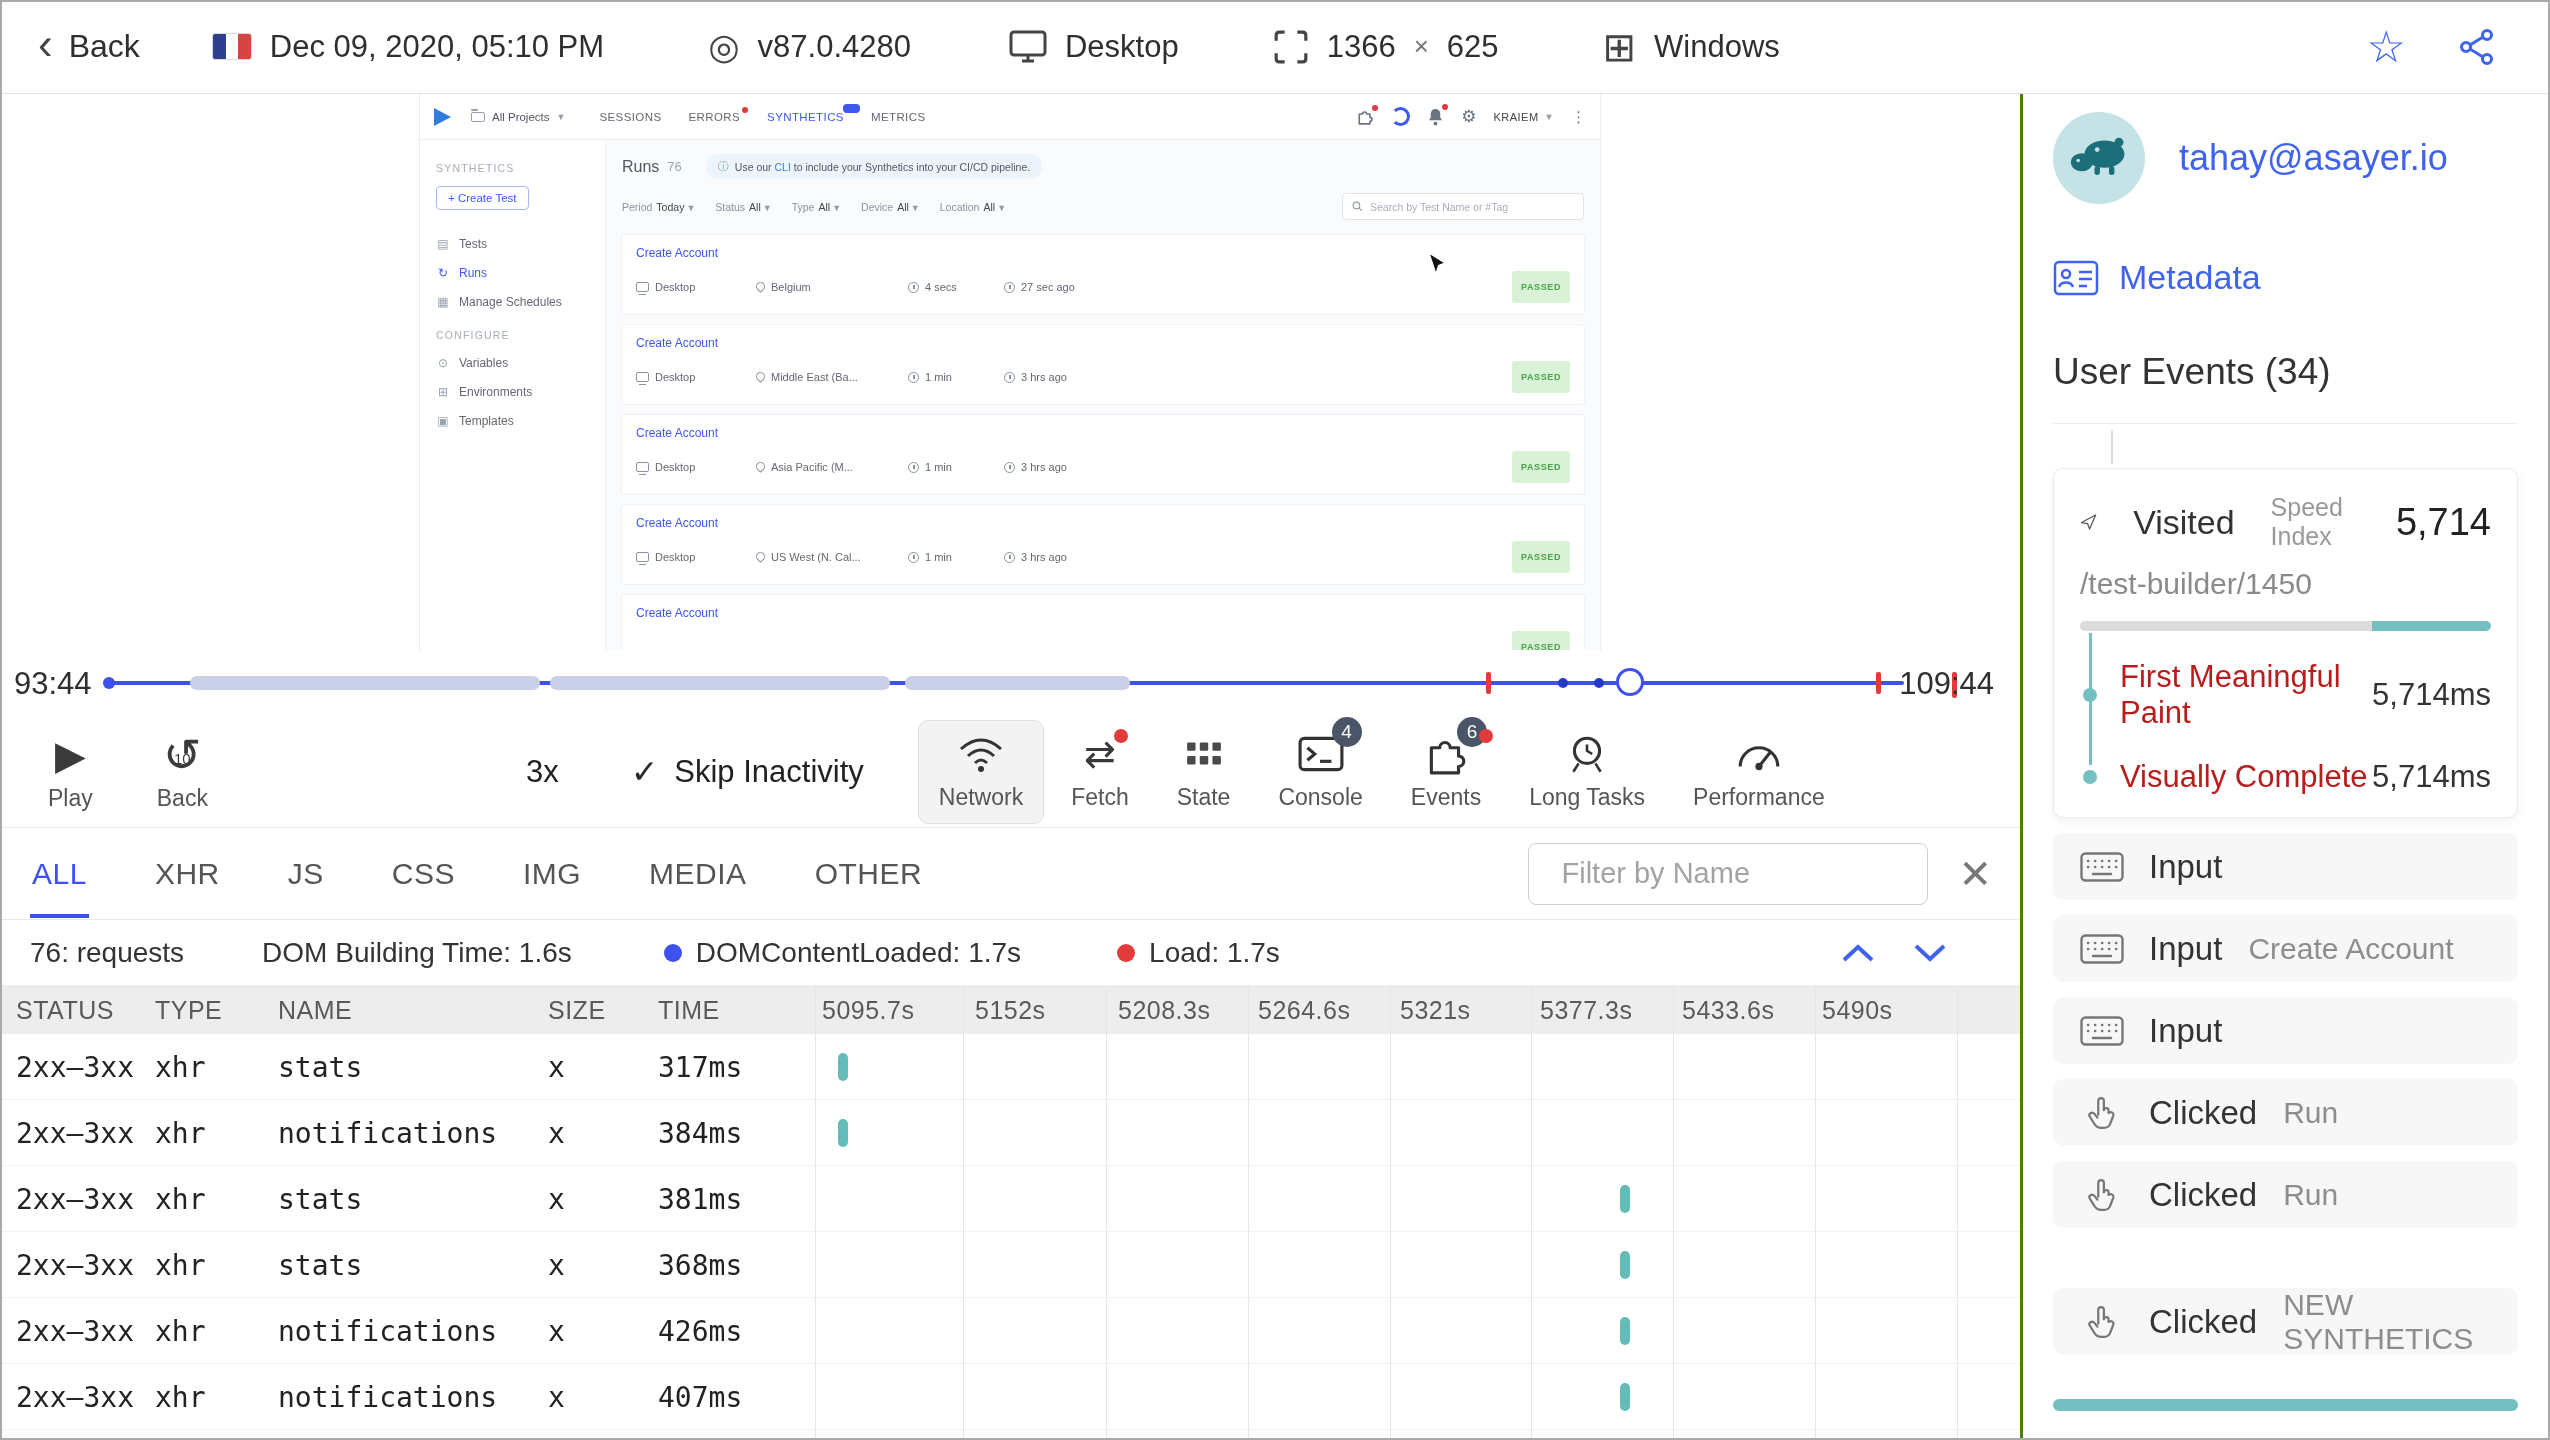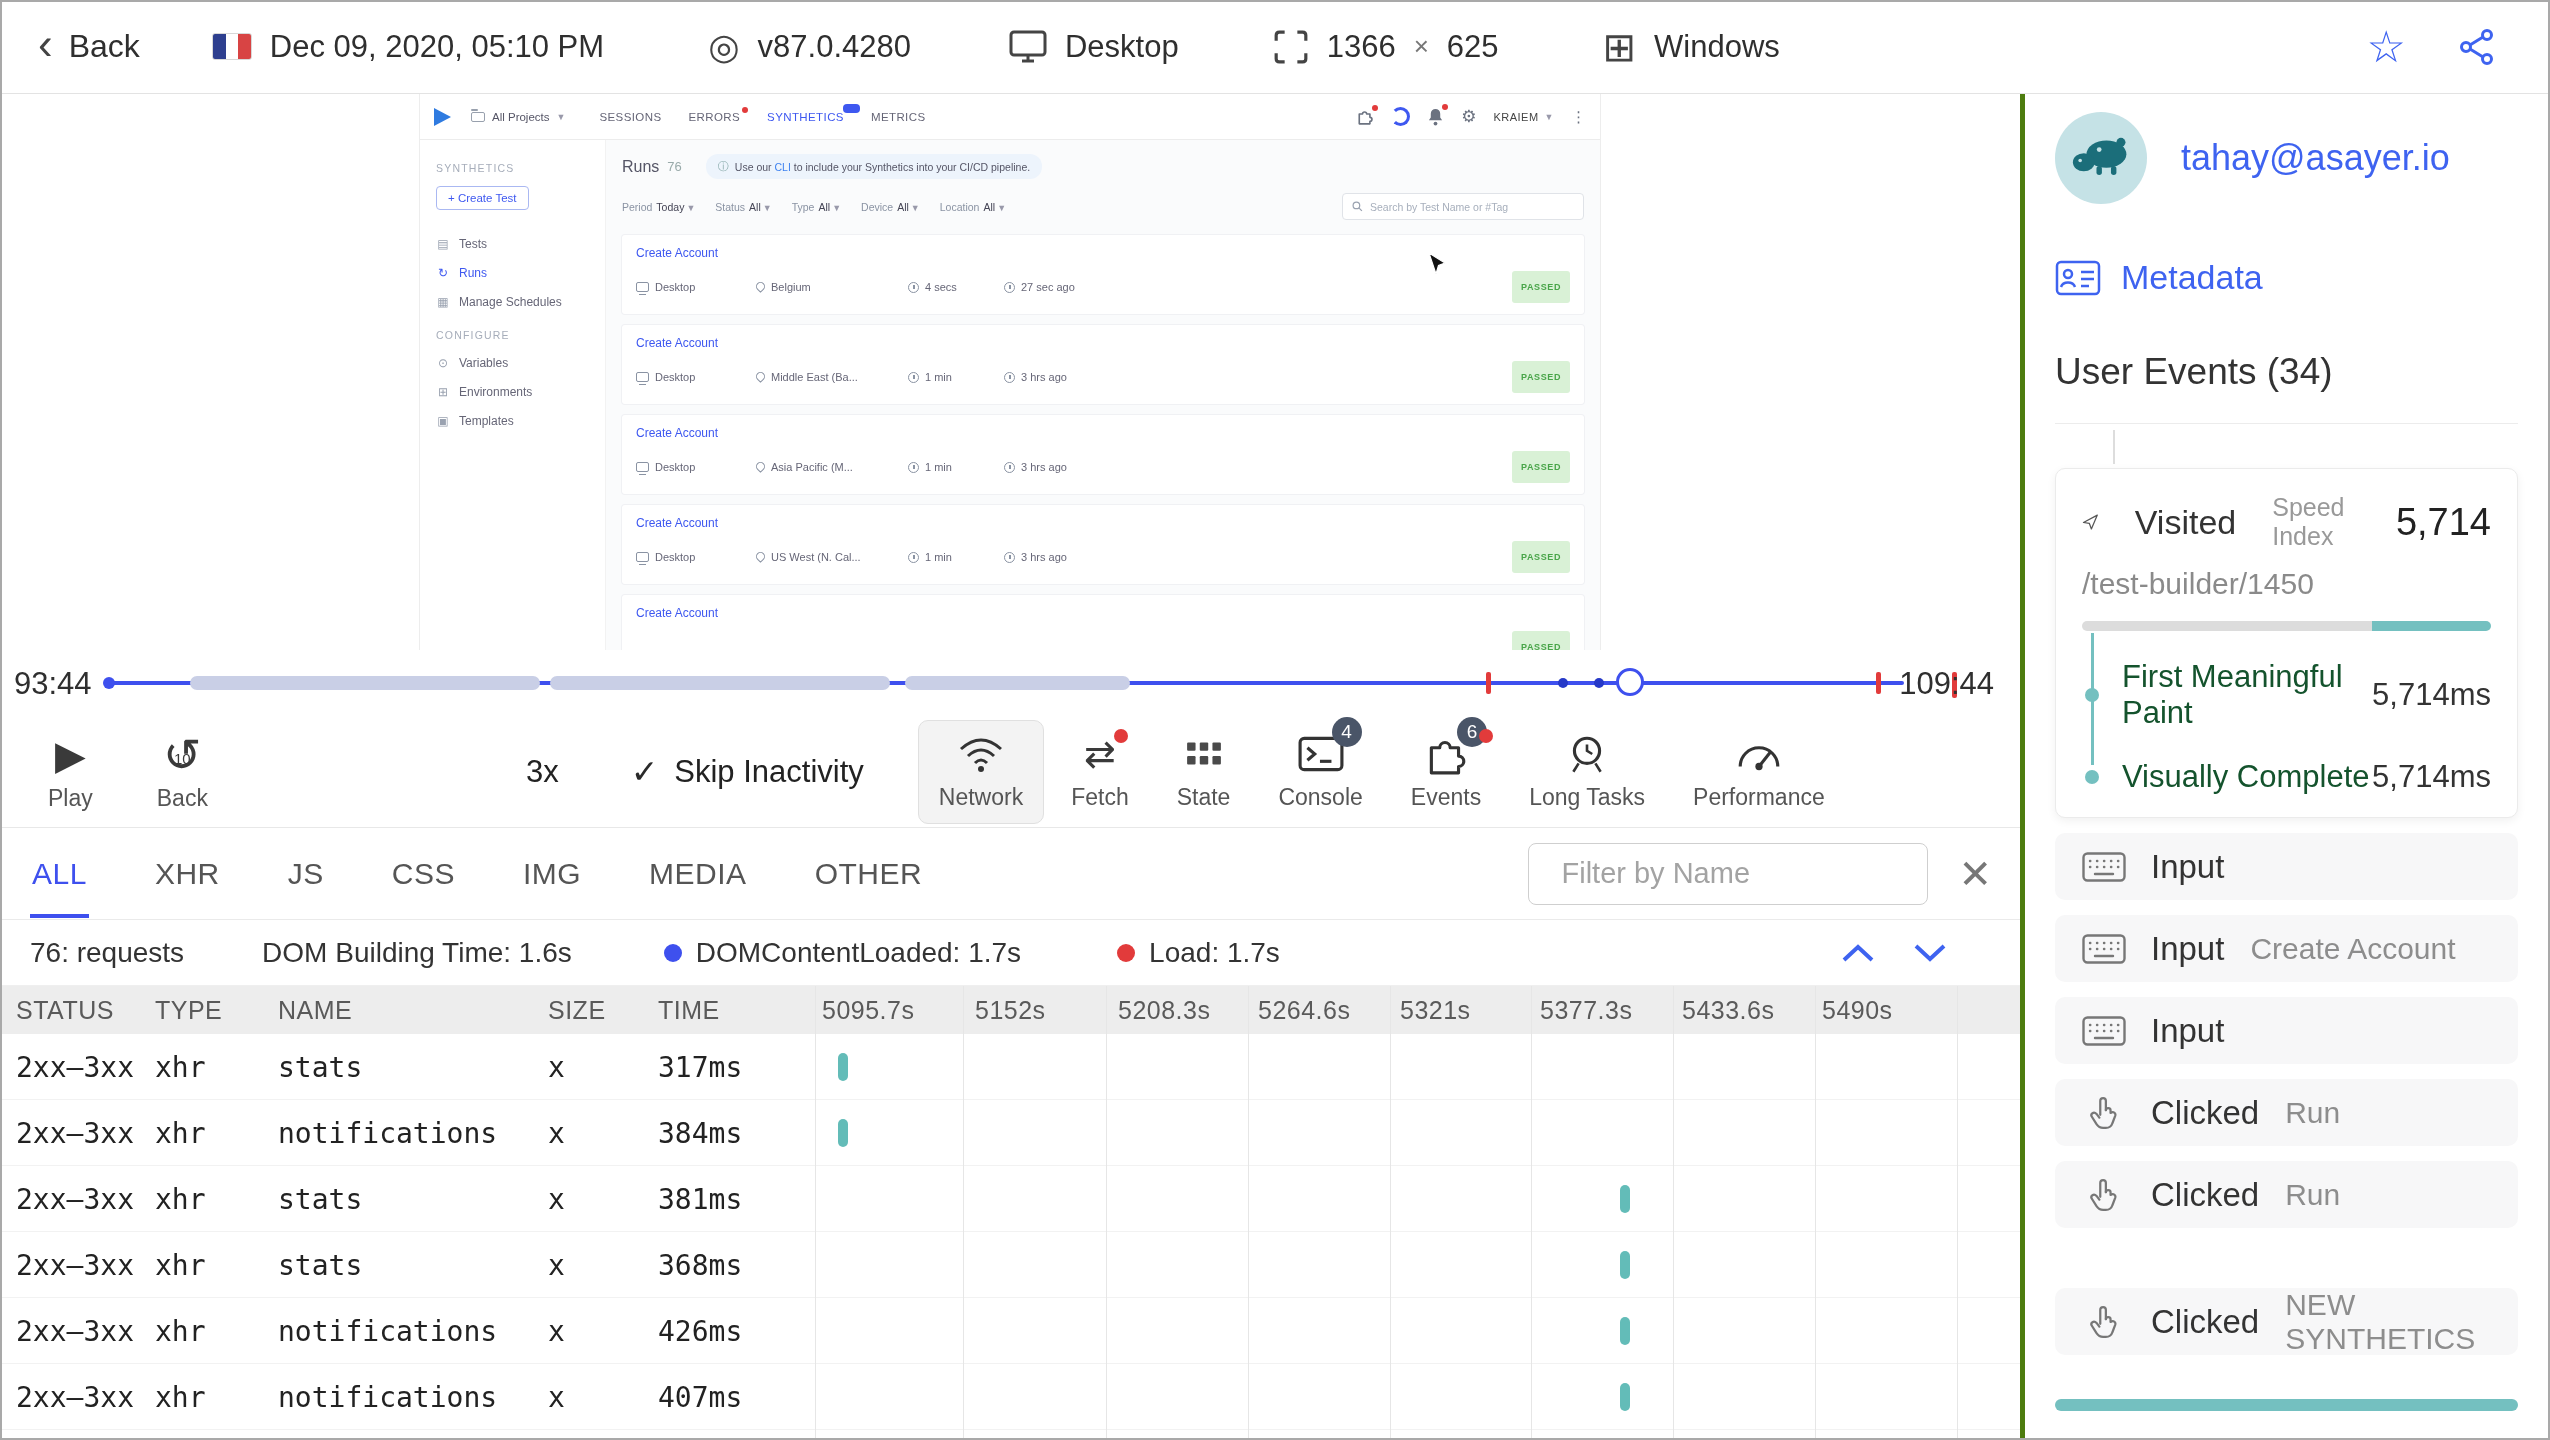--- a/index.html
+++ b/index.html
@@ -133,40 +133,40 @@
 .nt-row span{position:absolute;top:50%;transform:translateY(-50%)}
 .c-status{left:16px}.c-type{left:155px}.c-name{left:278px}.c-size{left:548px}.c-time{left:658px}
 .tc0{left:822px}.tc1{left:975px}.tc2{left:1118px}.tc3{left:1258px}.tc4{left:1400px}.tc5{left:1540px}.tc6{left:1682px}.tc7{left:1822px}
 .gridlines{position:absolute;top:158px;bottom:0;left:0;right:0;pointer-events:none}
 .gl{position:absolute;top:0;bottom:0;width:1px;background:#e6e6e6}
 .gl0{left:815px}.gl1{left:963px}.gl2{left:1106px}.gl3{left:1248px}.gl4{left:1390px}.gl5{left:1531px}.gl6{left:1673px}.gl7{left:1815px}.gl8{left:1957px}
 .tick{position:absolute;top:19px;width:10px;height:28px;border-radius:5px;background:#63bcb8}
 .tick.a{left:838px}.tick.b{left:1620px}
 
 
-#userpanel{position:absolute;top:94px;left:2020px;width:530px;height:1346px;background:#fff;border-left:5px solid #4d7c0f;padding:14px 32px 0 30px;overflow:hidden}
+#userpanel{position:absolute;top:94px;left:2020px;width:530px;height:1346px;background:#fff;border-left:3px solid #4d7c0f;padding:14px 32px 0 30px;overflow:hidden}
 .up-head{display:flex;align-items:center;gap:34px;margin-top:4px}
 .avatar{width:92px;height:92px;border-radius:50%;background:#c5e2e6;display:flex;align-items:center;justify-content:center;flex:none}
 .up-email{font-size:36px;color:#3e63f0;cursor:pointer}
 .up-meta{display:flex;align-items:center;gap:20px;margin-top:54px;color:#3e63f0;font-size:34px;cursor:pointer}
 .up-title{margin-top:54px;font-size:37px;color:#333}
 .up-div{border-top:1px solid #ececec;margin-top:30px}
 .connector{width:2px;height:34px;background:#ddd;margin:6px 0 0 58px}
 .vcard{margin-top:4px;background:#fff;border:1px solid #ebebeb;border-radius:10px;box-shadow:0 3px 10px rgba(0,0,0,.06);padding:24px 26px 22px;cursor:pointer}
 .vc-row1{display:flex;align-items:center;gap:36px}
 .vc-label{font-size:34px;color:#333}
 .vc-si-label{margin-left:auto;font-size:25px;color:#999}
 .vc-si{font-size:38px;color:#222;margin-left:14px}
 .vc-path{margin-top:16px;font-size:30px;color:#8a8a8a}
 .vc-bar{margin-top:20px;height:10px;border-radius:5px;background:linear-gradient(90deg,#dcdcdc 0 71%,#74c0c0 71% 100%)}
 .vc-metrics{margin-top:6px;position:relative;padding-left:40px}
 .vc-metrics::before{content:"";position:absolute;left:9px;top:-26px;bottom:30px;width:3px;background:#74c0c0}
 .vc-metric{display:flex;align-items:center;margin-top:28px;position:relative}
 .vc-metric::before{content:"";position:absolute;left:-37px;top:50%;transform:translateY(-50%);width:14px;height:14px;border-radius:50%;background:#74c0c0}
-.vc-mname{font-size:31px;color:#14532d}
+.vc-mname{font-size:31px;color:#b91c1c}
 .vc-mval{margin-left:auto;font-size:31px;color:#333}
 .ecard{margin-top:15px;background:#f7f7f8;border-radius:10px;height:67px;display:flex;align-items:center;padding:0 26px;gap:24px;cursor:pointer}
 .ecard.gap{margin-top:60px}
 .eic{width:46px;display:flex;align-items:center;justify-content:center;flex:none}
 .e-label{font-size:33px;color:#333}
 .e-value{font-size:30px;color:#8d8d8d;margin-left:2px}
 .partial-bar{margin-top:44px;height:12px;border-radius:6px;background:#74c0c0}
 </style>
 </head>
 <body>

